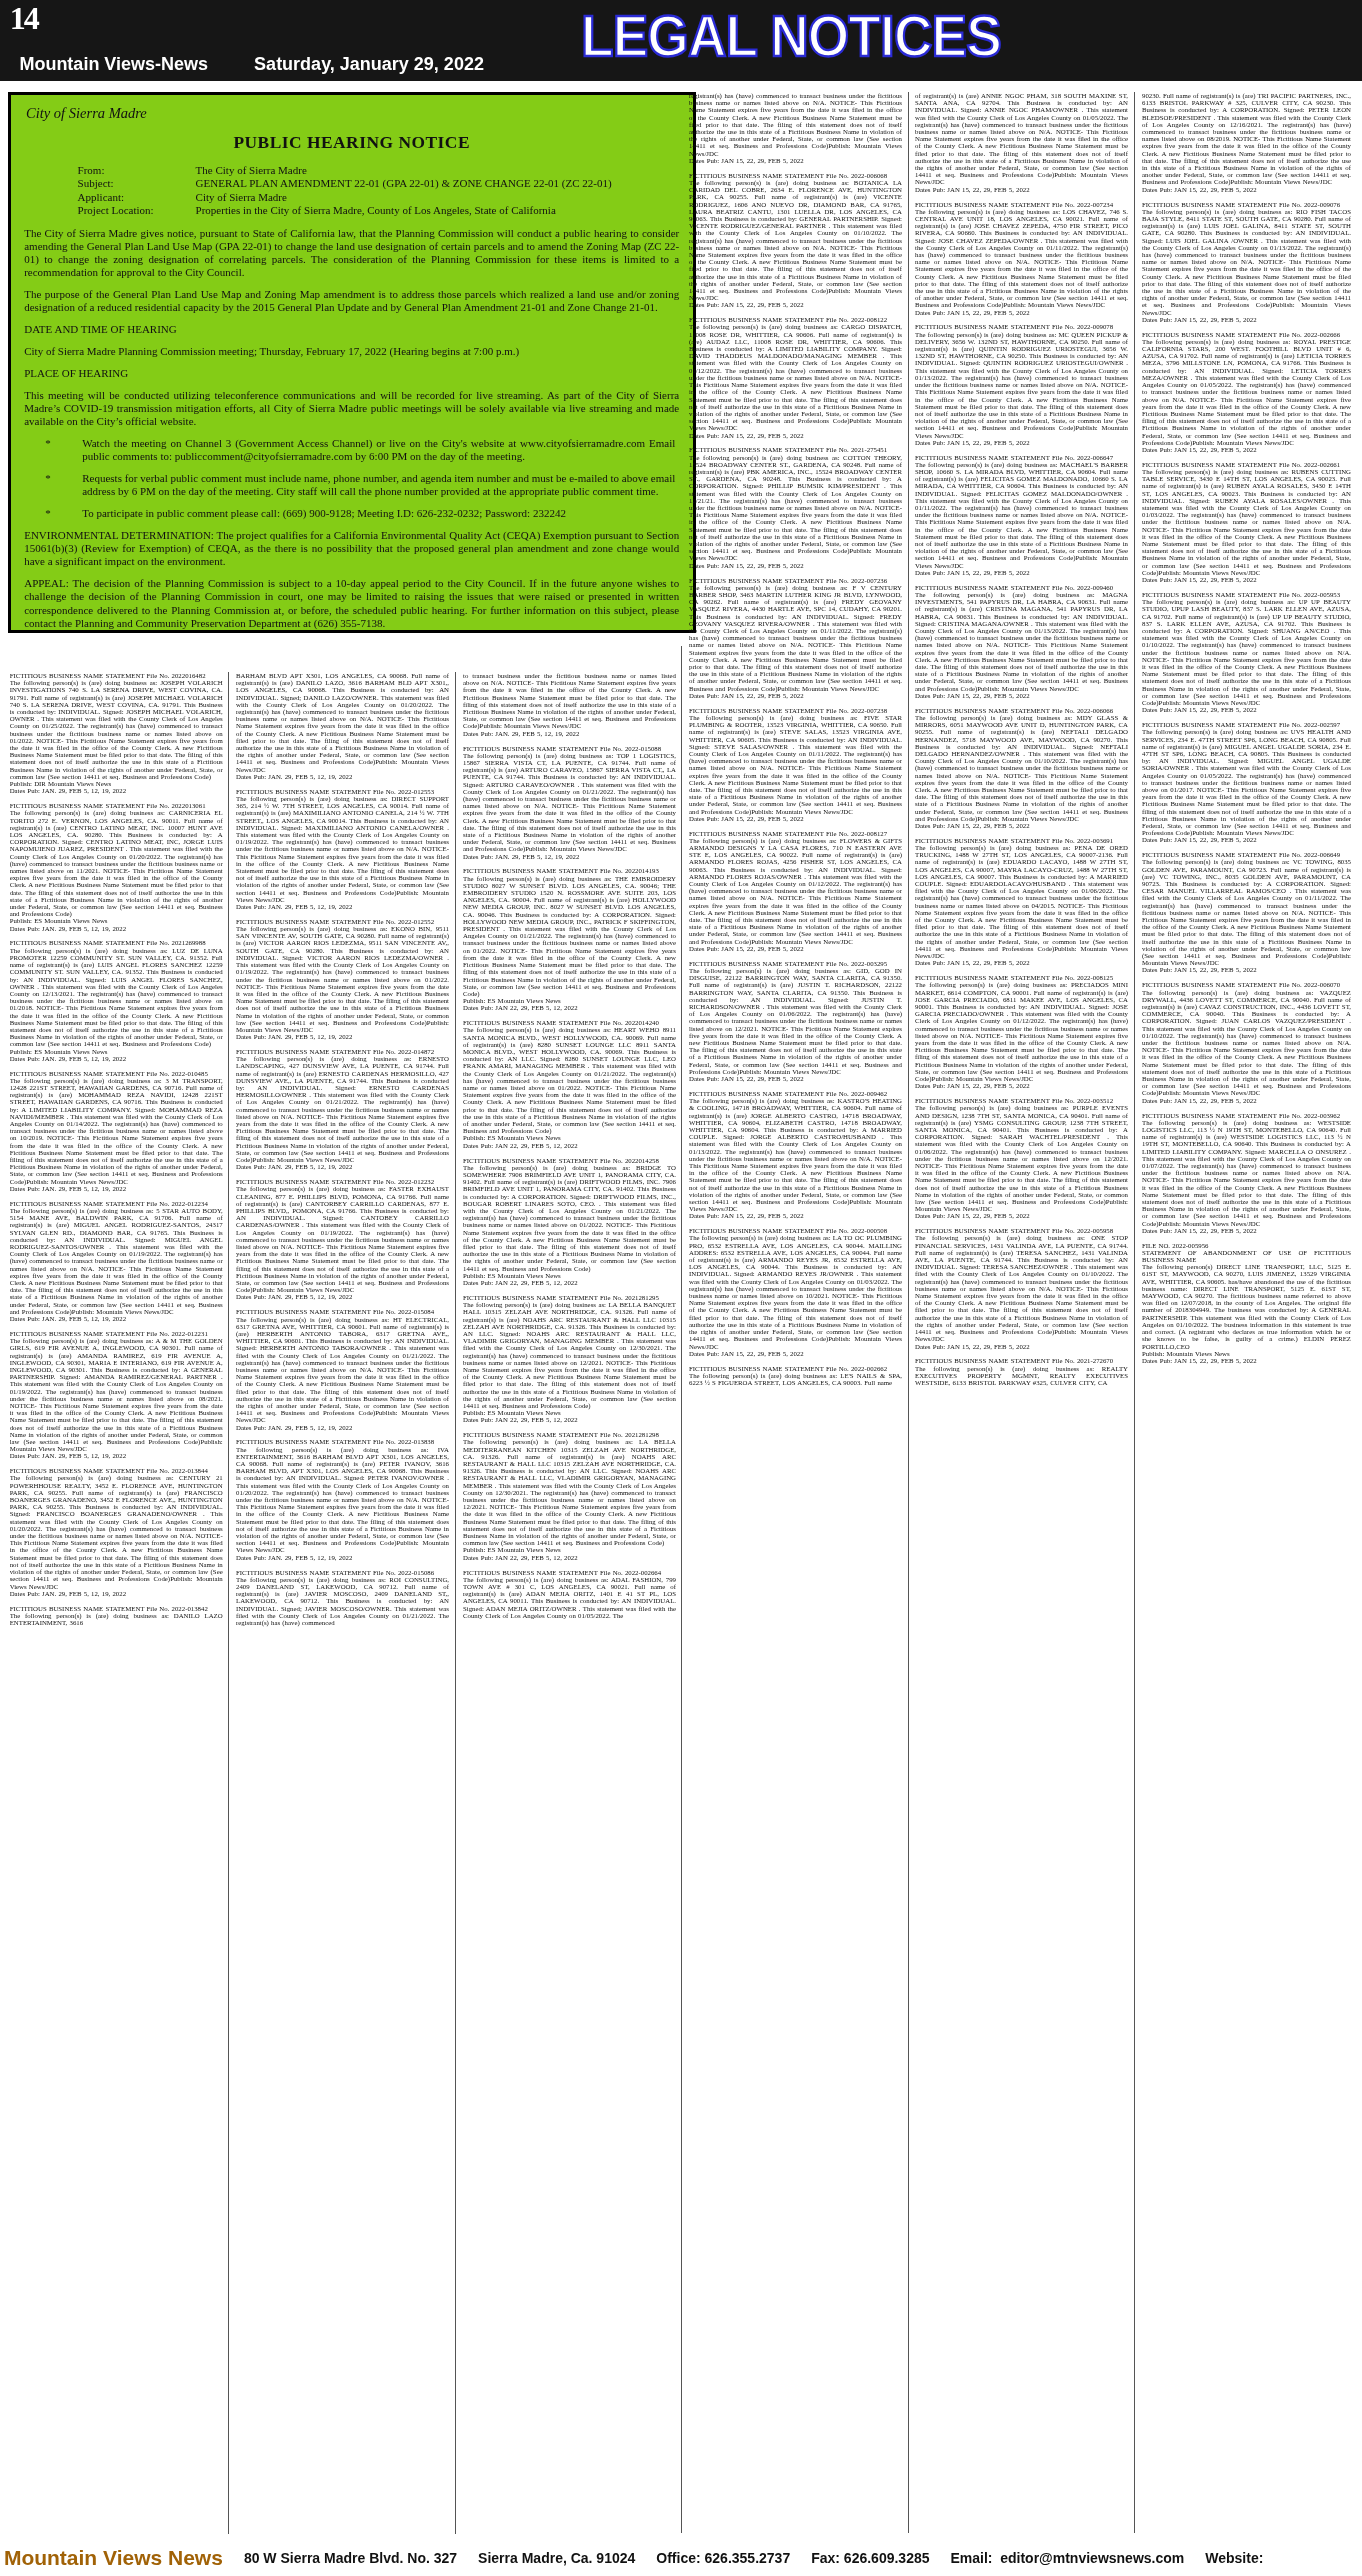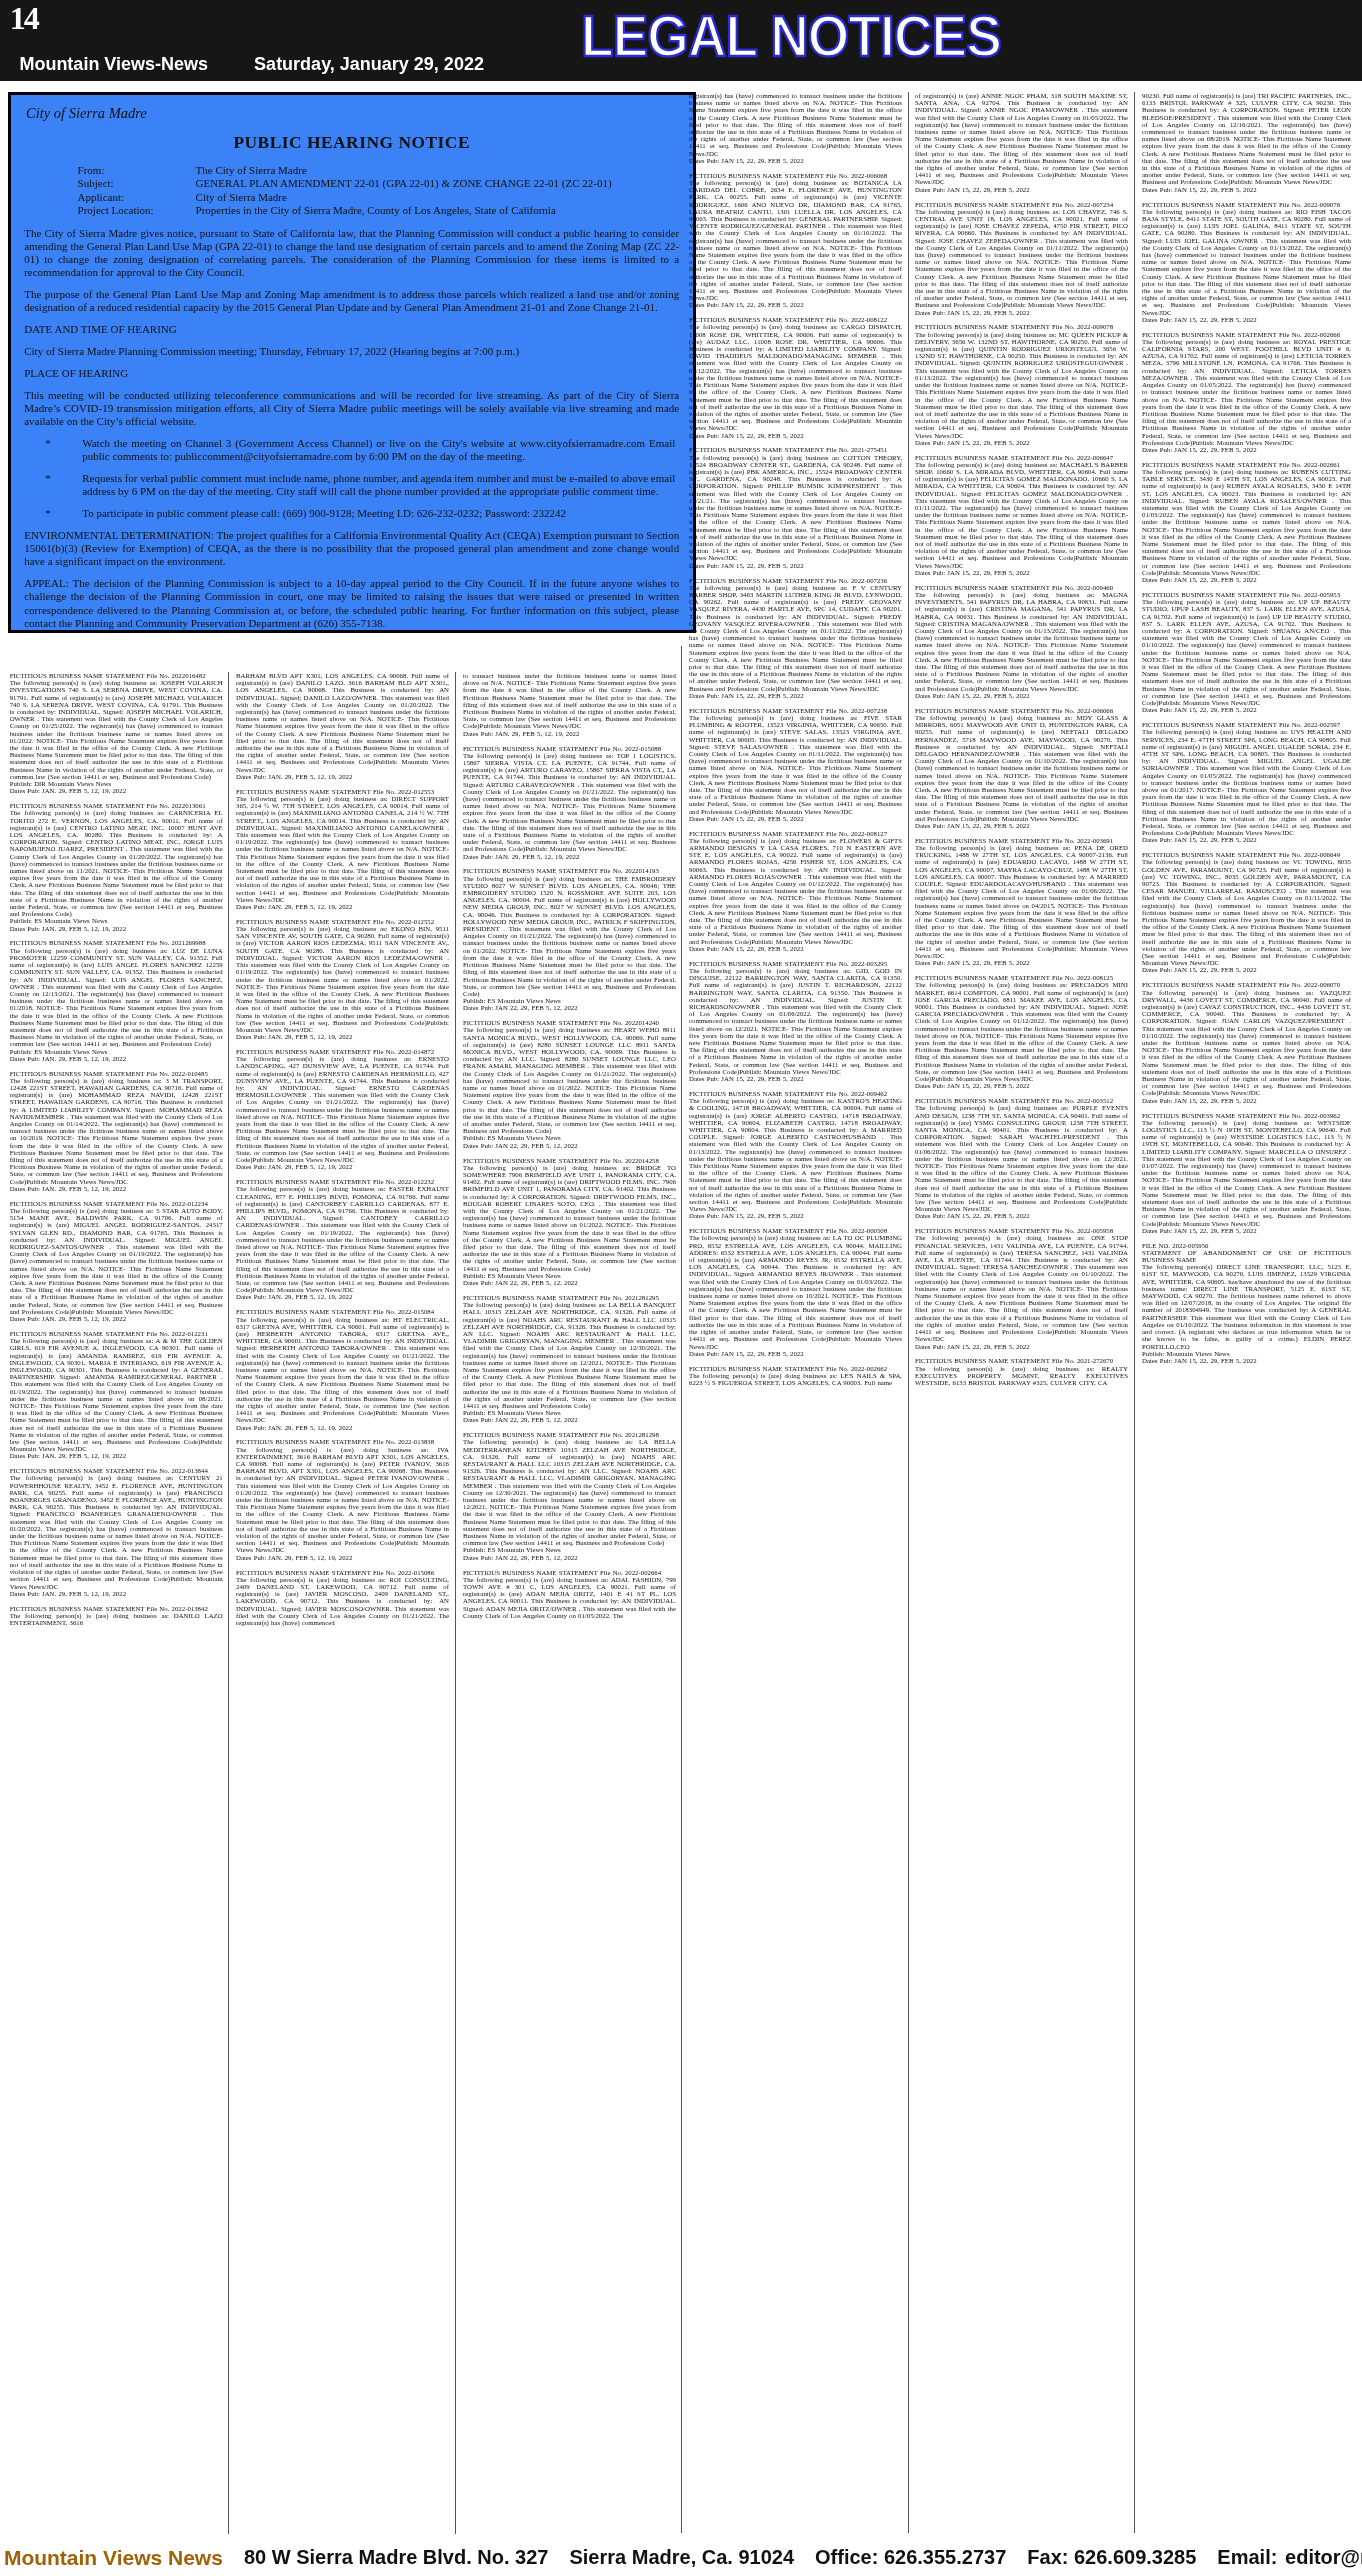--- a/index.html
+++ b/index.html
@@ -10,21 +10,21 @@
   #pgnum{position:absolute;left:9.7px;top:0px;color:#fff;font-family:"Liberation Serif",serif;
          font-weight:bold;font-size:32px;letter-spacing:-1.9px;}
   #sect{position:absolute;left:581px;top:1.9px;color:#fff;font-family:"Liberation Sans",sans-serif;
         font-weight:900;font-size:58px;letter-spacing:-1px;transform:scaleX(.92);transform-origin:left;
         -webkit-text-stroke:2.4px #2b2bd5;white-space:nowrap;}
   #mastrow2{position:absolute;left:19.4px;top:54px;color:#fff;font-family:"Liberation Sans",sans-serif;
             font-weight:bold;font-size:18px;white-space:nowrap;}
   #mastrow2 .date{margin-left:41px;}
   
   #hbox{position:absolute;left:7.7px;top:92px;width:688px;height:541px;border:3.9px solid #000;
-        background:#3b82f6;padding:7.7px 13.5px;box-sizing:border-box;overflow:hidden;
+        background:#84cc16;padding:7.7px 13.5px;box-sizing:border-box;overflow:hidden;
         font-size:11px;line-height:1.2;}
   #hbox .city{font-style:italic;font-size:14.5px;margin:1.9px 0 9.7px 1.9px;}
   #hbox .title{text-align:center;font-weight:bold;font-size:17.4px;margin:0 0 11.6px 0;letter-spacing:0.5px;}
   #hbox .meta{margin:0 0 9.7px 17.4px;}
   #hbox .mrow{display:flex;}
   #hbox .mlabel{width:118px;flex:none;padding-left:36px;}
   #hbox p{margin:0 0 8.7px 0;text-align:justify;}
   #hbox .shead{margin:0 0 8.7px 0;}
   #hbox .bullet{display:flex;margin:0 0 8.7px 21px;}
   #hbox .bstar{width:37px;flex:none;}
@@ -42,21 +42,21 @@
   .rule{position:absolute;width:1px;background:#555;}
   #r0{left:228px;top:672px;height:1862px;}
   #r1{left:455px;top:672px;height:1862px;}
   #r2{left:681px;top:646px;height:1887px;}
   #r3{left:908px;top:92px;height:2441px;}
   #r4{left:1134px;top:92px;height:2441px;}
   
   #foot{position:absolute;left:0;top:2539px;width:1363px;height:37px;background:#fff;
         font-family:"Liberation Sans",sans-serif;display:flex;align-items:center;white-space:nowrap;}
   #foot .fname{color:#a16207;font-weight:bold;font-size:21px;margin-left:3.9px;}
-  #foot .fitem{color:#111;font-weight:bold;font-size:20px;margin-left:21px;}
+  #foot .fitem{color:#111;font-weight:bold;font-size:14px;margin-left:21px;}
 </style>
 </head>
 <body>
 
 <div id="page">
 
   <div id="mast">
     <div id="pgnum">14</div>
     <div id="sect">LEGAL NOTICES</div>
     <div id="mastrow2">

